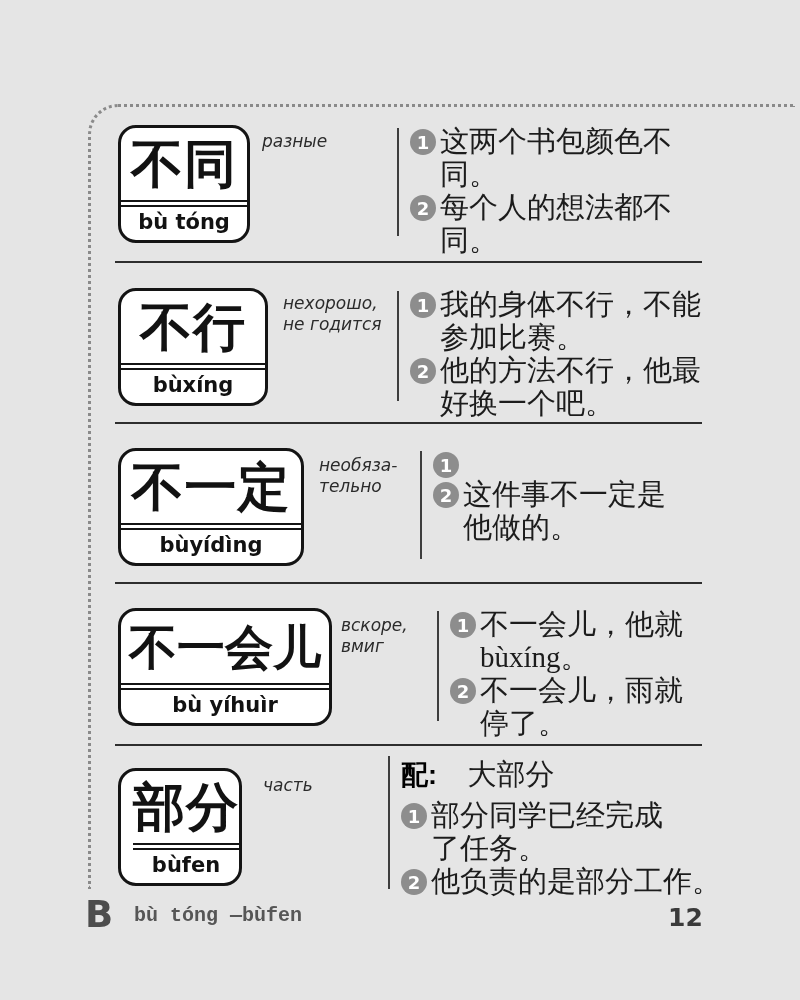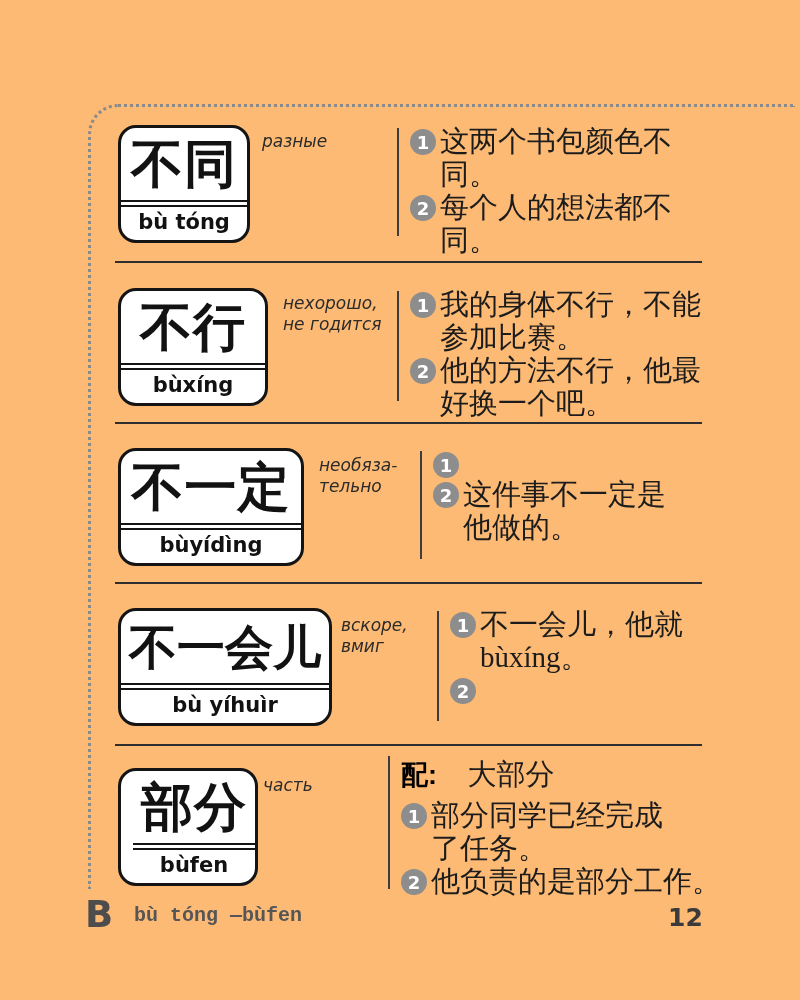--- a/index.html
+++ b/index.html
@@ -1,17 +1,17 @@
 <!DOCTYPE html>
 <html><head>
 <meta charset="utf-8">
 <style>
   html,body{margin:0;padding:0;background:#fff;}
   .page{
-    position:relative;width:800px;height:1000px;background:#fdba74;
+    position:relative;width:800px;height:1000px;background:#e5e5e5;
     font-family:"Liberation Sans",sans-serif;color:#1c1c1c;overflow:hidden;
   }
   .dotted-frame{
     position:absolute;left:88px;top:104px;width:704px;height:782px;
     border-top:3px dotted #8a8a8a;border-left:3px dotted #8a8a8a;
     border-top-left-radius:30px;
   }
   .entry{position:absolute;left:0;width:800px;}
   .hw-box{
     position:absolute;border:3px solid #141414;border-radius:18px;
@@ -177,28 +177,32 @@
     <div class="examples" style="left:450px;top:0;">
       <div class="example">
         <span class="badge">1</span>
         <div class="ex-lines">
           <div>不一会儿，他就</div>
           <div>bùxíng。</div>
         </div>
       </div>
       <div class="example">
         <span class="badge">2</span>
+        <div class="ex-lines">
+          <div>不一会儿，雨就</div>
+          <div>停了。</div>
+        </div>
       </div>
     </div>
   </div>
 
   <div class="separator" style="top:744px;"></div>
 
   <div class="entry" style="top:755px;">
-    <div class="hw-box" style="left:118px;top:13px;width:140px;padding-left:12px;">
+    <div class="hw-box" style="left:118px;top:13px;width:124px;padding-left:12px;">
       <div class="hanzi">部分</div>
       <div class="pinyin">bùfen</div>
     </div>
     <div class="gloss" style="left:263px;top:20px;">
       <div>часть</div>
       <div></div>
     </div>
     <div class="vline" style="left:388px;top:1px;height:133px;"></div>
     <div class="examples" style="left:401px;top:0;">
       <div class="colloc">

